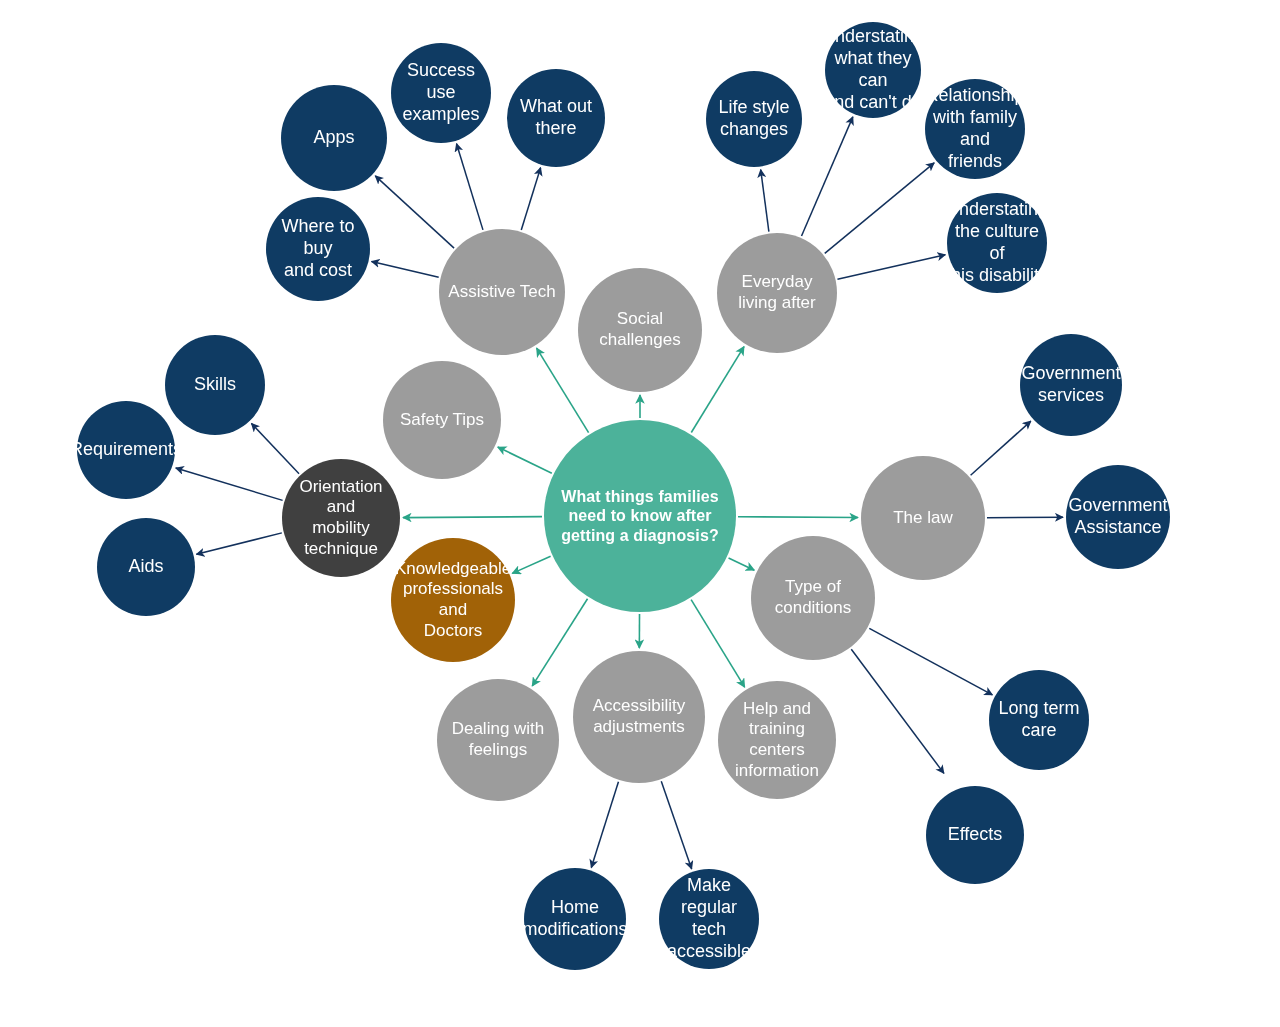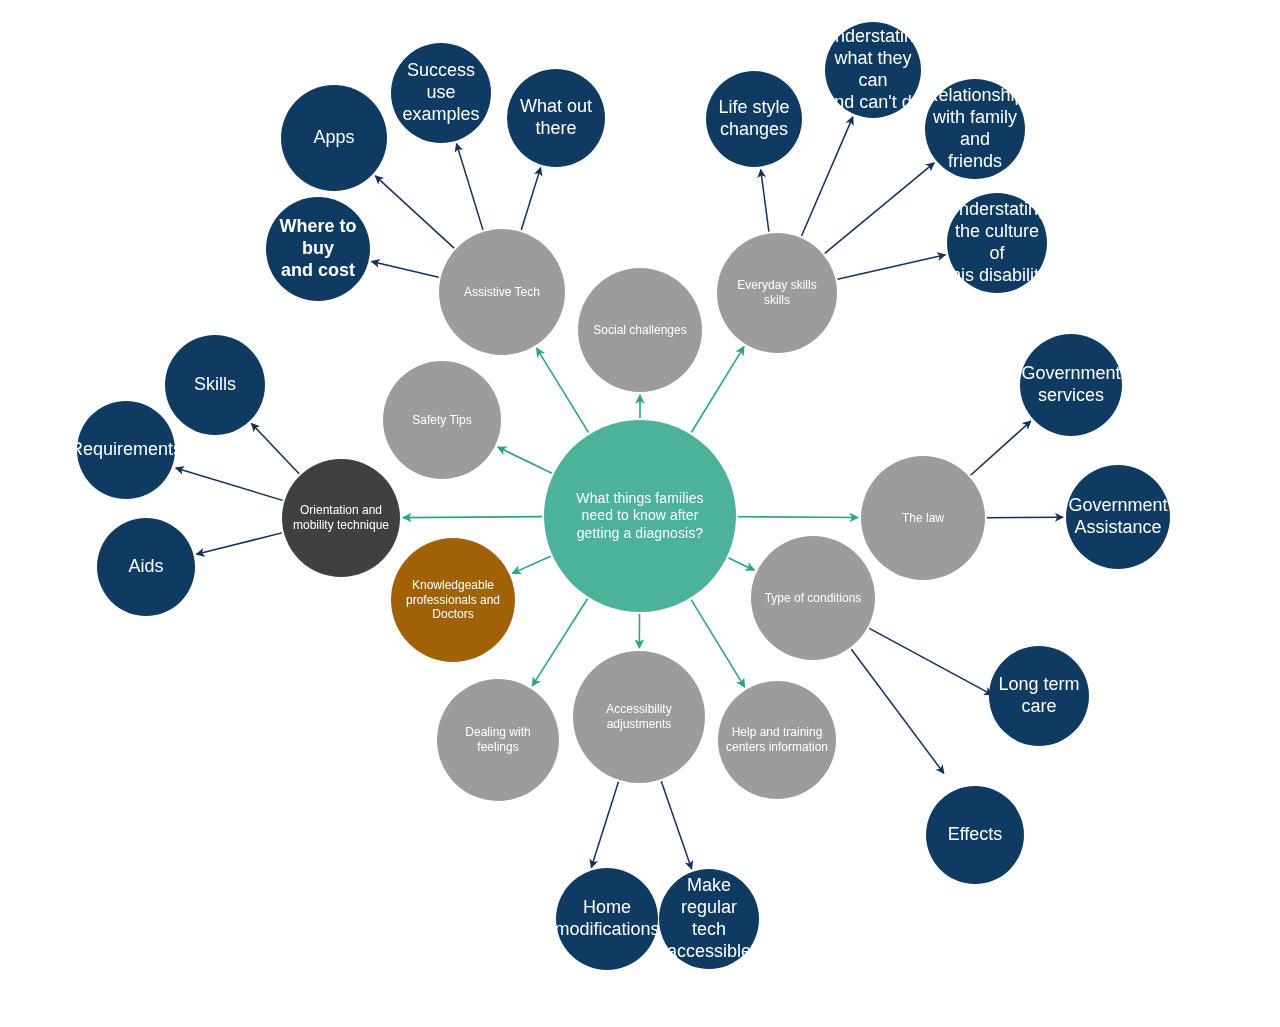--- a/index.html
+++ b/index.html
@@ -37,27 +37,27 @@
     box-sizing: border-box;
     line-height: 1.22;
   }
   .node .label {
     display: block;
     padding: 0 6px;
     white-space: pre-line;
   }
   .node.center {
     background: #4cb29a;
-    font-weight: normal;
-    font-size: 14px;
+    font-weight: bold;
+    font-size: 16px;
     letter-spacing: 0.1px;
   }
   .node.branch {
     background: #9c9c9c;
-    font-size: 12px;
+    font-size: 17px;
   }
   .node.leaf {
     background: #0f3b63;
     font-size: 18px;
   }
 </style>
 </head>
 <body>
 
 <div id="canvas">
@@ -109,21 +109,21 @@
 need to know after
 getting a diagnosis?</span>
       </div>
       <div class="node branch" style="left: 439px; top: 229px; width: 126px; height: 126px; background: rgb(156, 156, 156);">
         <span class="label">Assistive Tech</span>
       </div>
       <div class="node branch" style="left: 578px; top: 268px; width: 124px; height: 124px; background: rgb(156, 156, 156);">
         <span class="label">Social challenges</span>
       </div>
       <div class="node branch" style="left: 717px; top: 233px; width: 120px; height: 120px; background: rgb(156, 156, 156);">
-        <span class="label">Everyday skills skills</span>
+        <span class="label">Everyday living after</span>
       </div>
       <div class="node branch" style="left: 383px; top: 361px; width: 118px; height: 118px; background: rgb(156, 156, 156);">
         <span class="label">Safety Tips</span>
       </div>
       <div class="node branch" style="left: 282px; top: 459px; width: 118px; height: 118px; background: #404040;">
         <span class="label">Orientation and
 mobility technique</span>
       </div>
       <div class="node branch" style="left: 391px; top: 538px; width: 124px; height: 124px; background: #a16207;">
         <span class="label">Knowledgeable
@@ -150,21 +150,21 @@
       <div class="node leaf" style="left: 281px; top: 85px; width: 106px; height: 106px;">
         <span class="label">Apps</span>
       </div>
       <div class="node leaf" style="left: 391px; top: 43px; width: 100px; height: 100px;">
         <span class="label">Success use
 examples</span>
       </div>
       <div class="node leaf" style="left: 507px; top: 69px; width: 98px; height: 98px;">
         <span class="label">What out there</span>
       </div>
-      <div class="node leaf" style="left: 266px; top: 197px; width: 104px; height: 104px; font-weight: bold;">
+      <div class="node leaf" style="left: 266px; top: 197px; width: 104px; height: 104px;">
         <span class="label">Where to buy
 and cost</span>
       </div>
       <div class="node leaf" style="left: 706px; top: 71px; width: 96px; height: 96px;">
         <span class="label">Life style
 changes</span>
       </div>
       <div class="node leaf" style="left: 825px; top: 22px; width: 96px; height: 96px;">
         <span class="label">Understating
 what they can
@@ -190,27 +190,27 @@
         <span class="label">Aids</span>
       </div>
       <div class="node leaf" style="left: 1020px; top: 334px; width: 102px; height: 102px;">
         <span class="label">Government
 services</span>
       </div>
       <div class="node leaf" style="left: 1066px; top: 465px; width: 104px; height: 104px;">
         <span class="label">Government
 Assistance</span>
       </div>
-      <div class="node leaf" style="left: 989px; top: 646px; width: 100px; height: 100px; justify-content: center;">
+      <div class="node leaf" style="left: 989px; top: 670px; width: 100px; height: 100px; justify-content: center;">
         <span class="label">Long term care</span>
       </div>
       <div class="node leaf" style="left: 926px; top: 786px; width: 98px; height: 98px;">
         <span class="label">Effects</span>
       </div>
-      <div class="node leaf" style="left: 556px; top: 868px; width: 102px; height: 102px;">
+      <div class="node leaf" style="left: 524px; top: 868px; width: 102px; height: 102px;">
         <span class="label">Home
 modifications</span>
       </div>
       <div class="node leaf" style="left: 659px; top: 869px; width: 100px; height: 100px;">
         <span class="label">Make regular
 tech
 accessible</span>
       </div>
     </div>
 </div>

